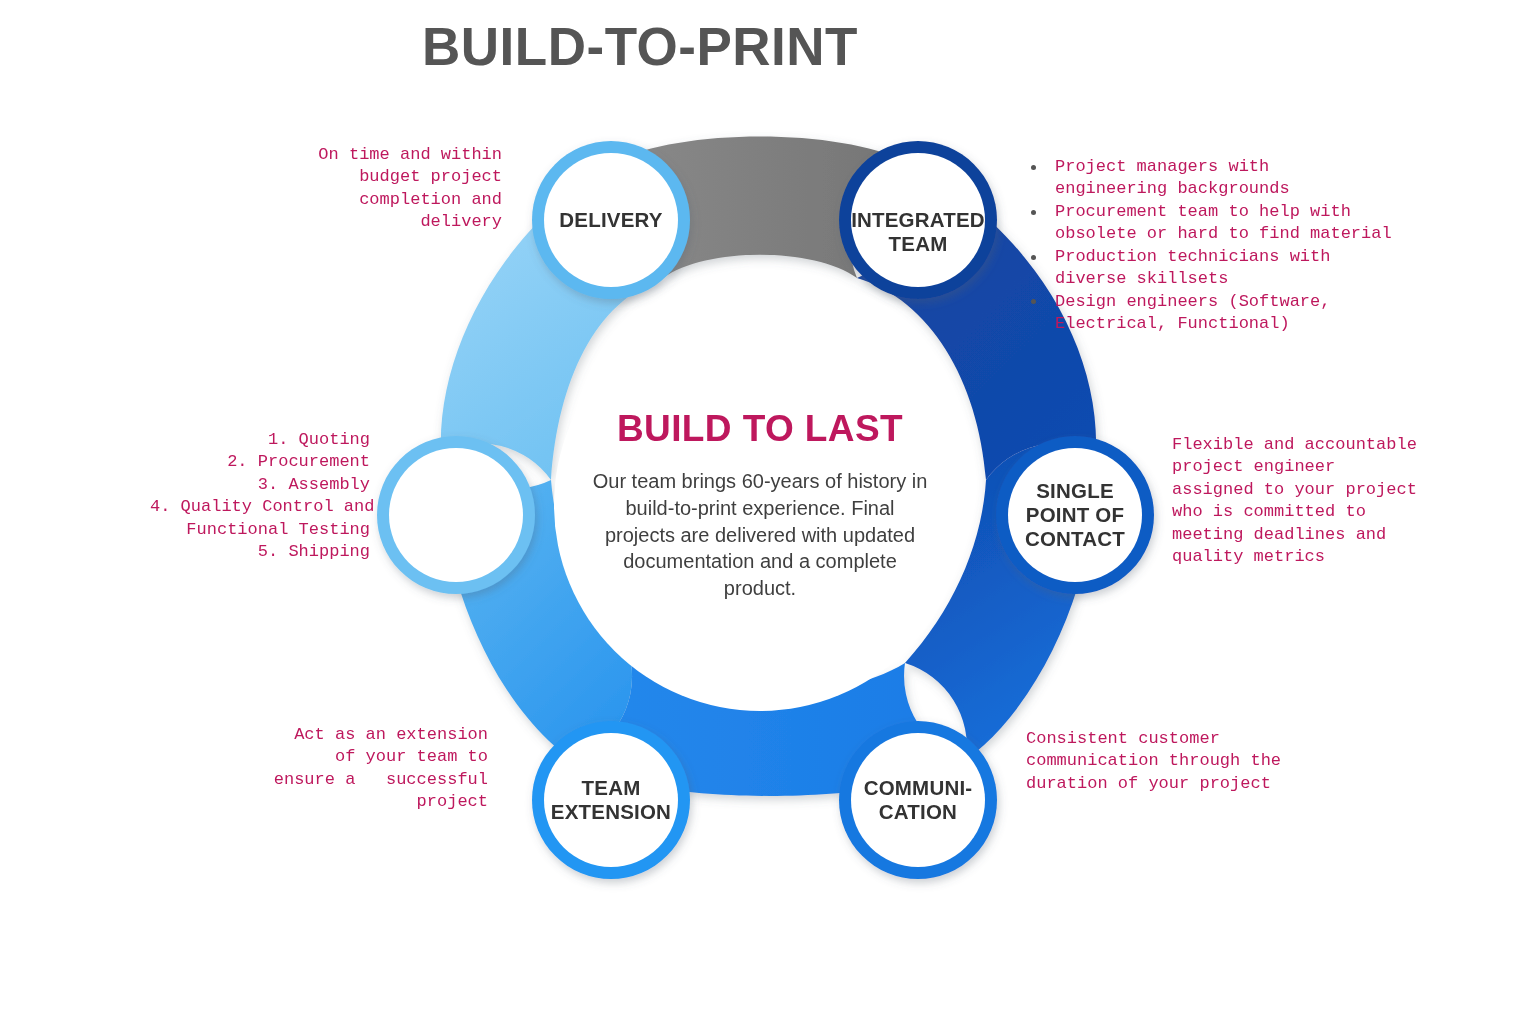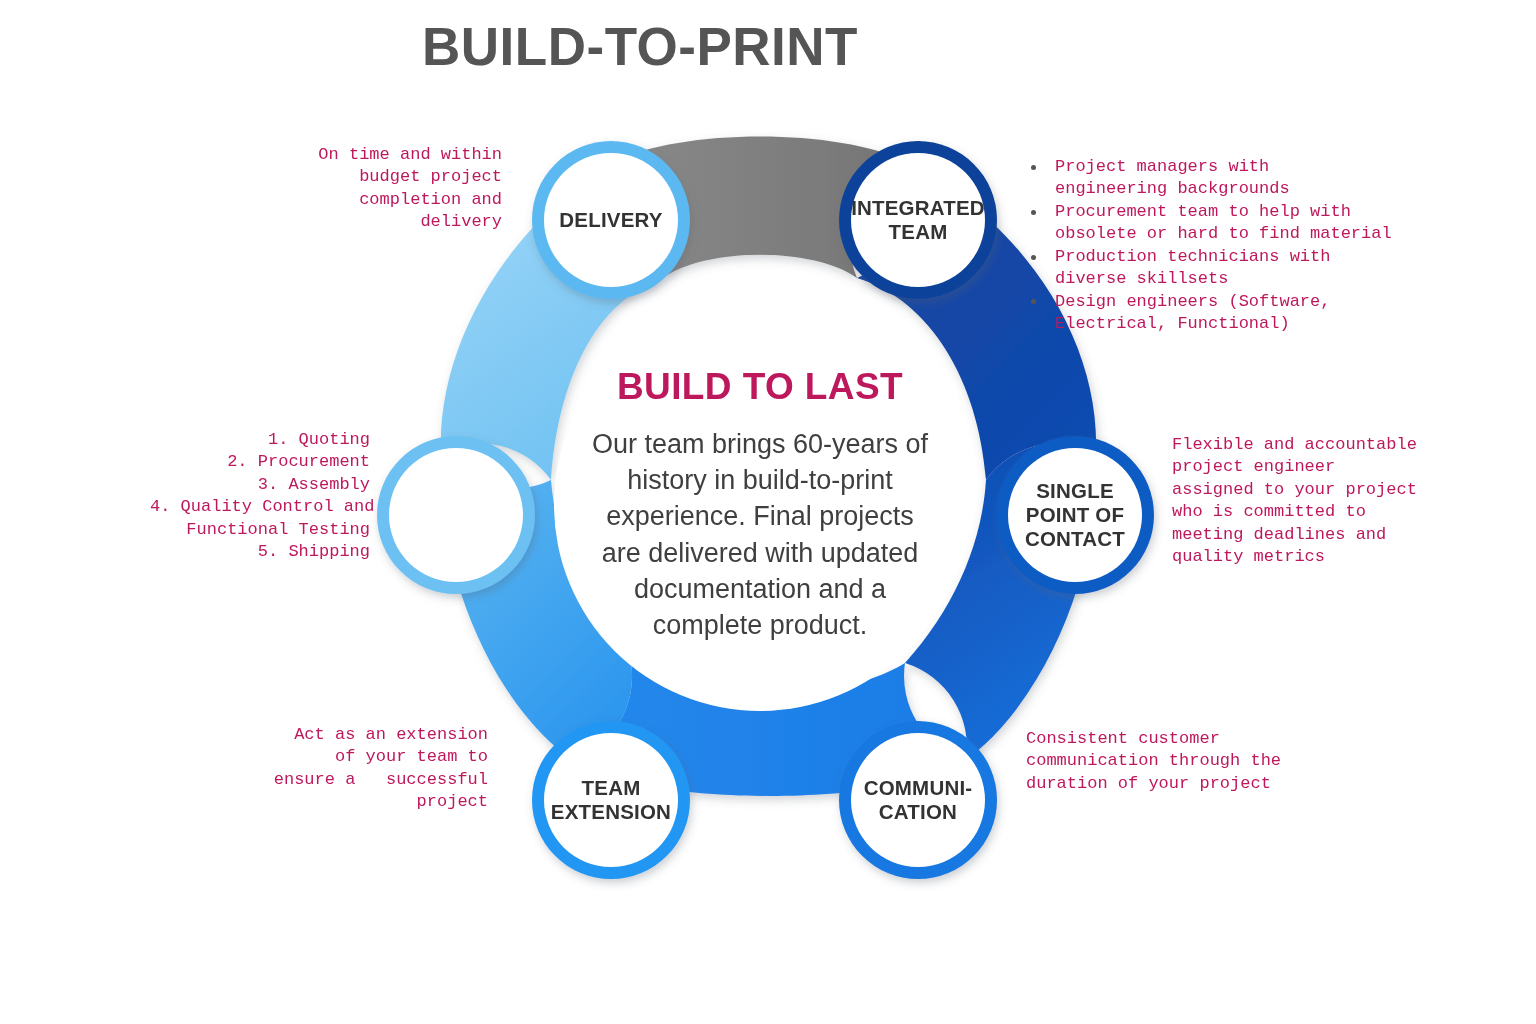--- a/index.html
+++ b/index.html
@@ -68,21 +68,21 @@
     text-align: center;
   }
   #center-heading {
     font-size: 37px;
     font-weight: bold;
     color: #be185d;
     letter-spacing: 0.4px;
     margin-bottom: 18px;
   }
   #center-body {
-    font-size: 27px;
+    font-size: 20px;
     line-height: 1.34;
     color: #3f3f3f;
   }
 
   
   .note {
     position: absolute;
     font-size: 17px;
     line-height: 1.32;
     color: #be185d;
@@ -229,21 +229,21 @@
         <circle cx="456" cy="515" r="79" fill="#6CC0F2"></circle>
         <circle cx="456" cy="515" r="67" fill="#ffffff"></circle>
       </g>
     </g>
   </svg>
 
   <div class="node-label" style="left:611px; top:220px;">
     <span>DELIVERY</span>
   </div>
 
-  <div class="node-label" style="left:918px; top:220px;">
+  <div class="node-label" style="left:918px; top:232px;">
     <div>INTEGRATED</div>
     <div>TEAM</div>
   </div>
 
   <div class="node-label" style="left:1075px; top:515px;">
     <div>SINGLE</div>
     <div>POINT OF</div>
     <div>CONTACT</div>
   </div>
 

